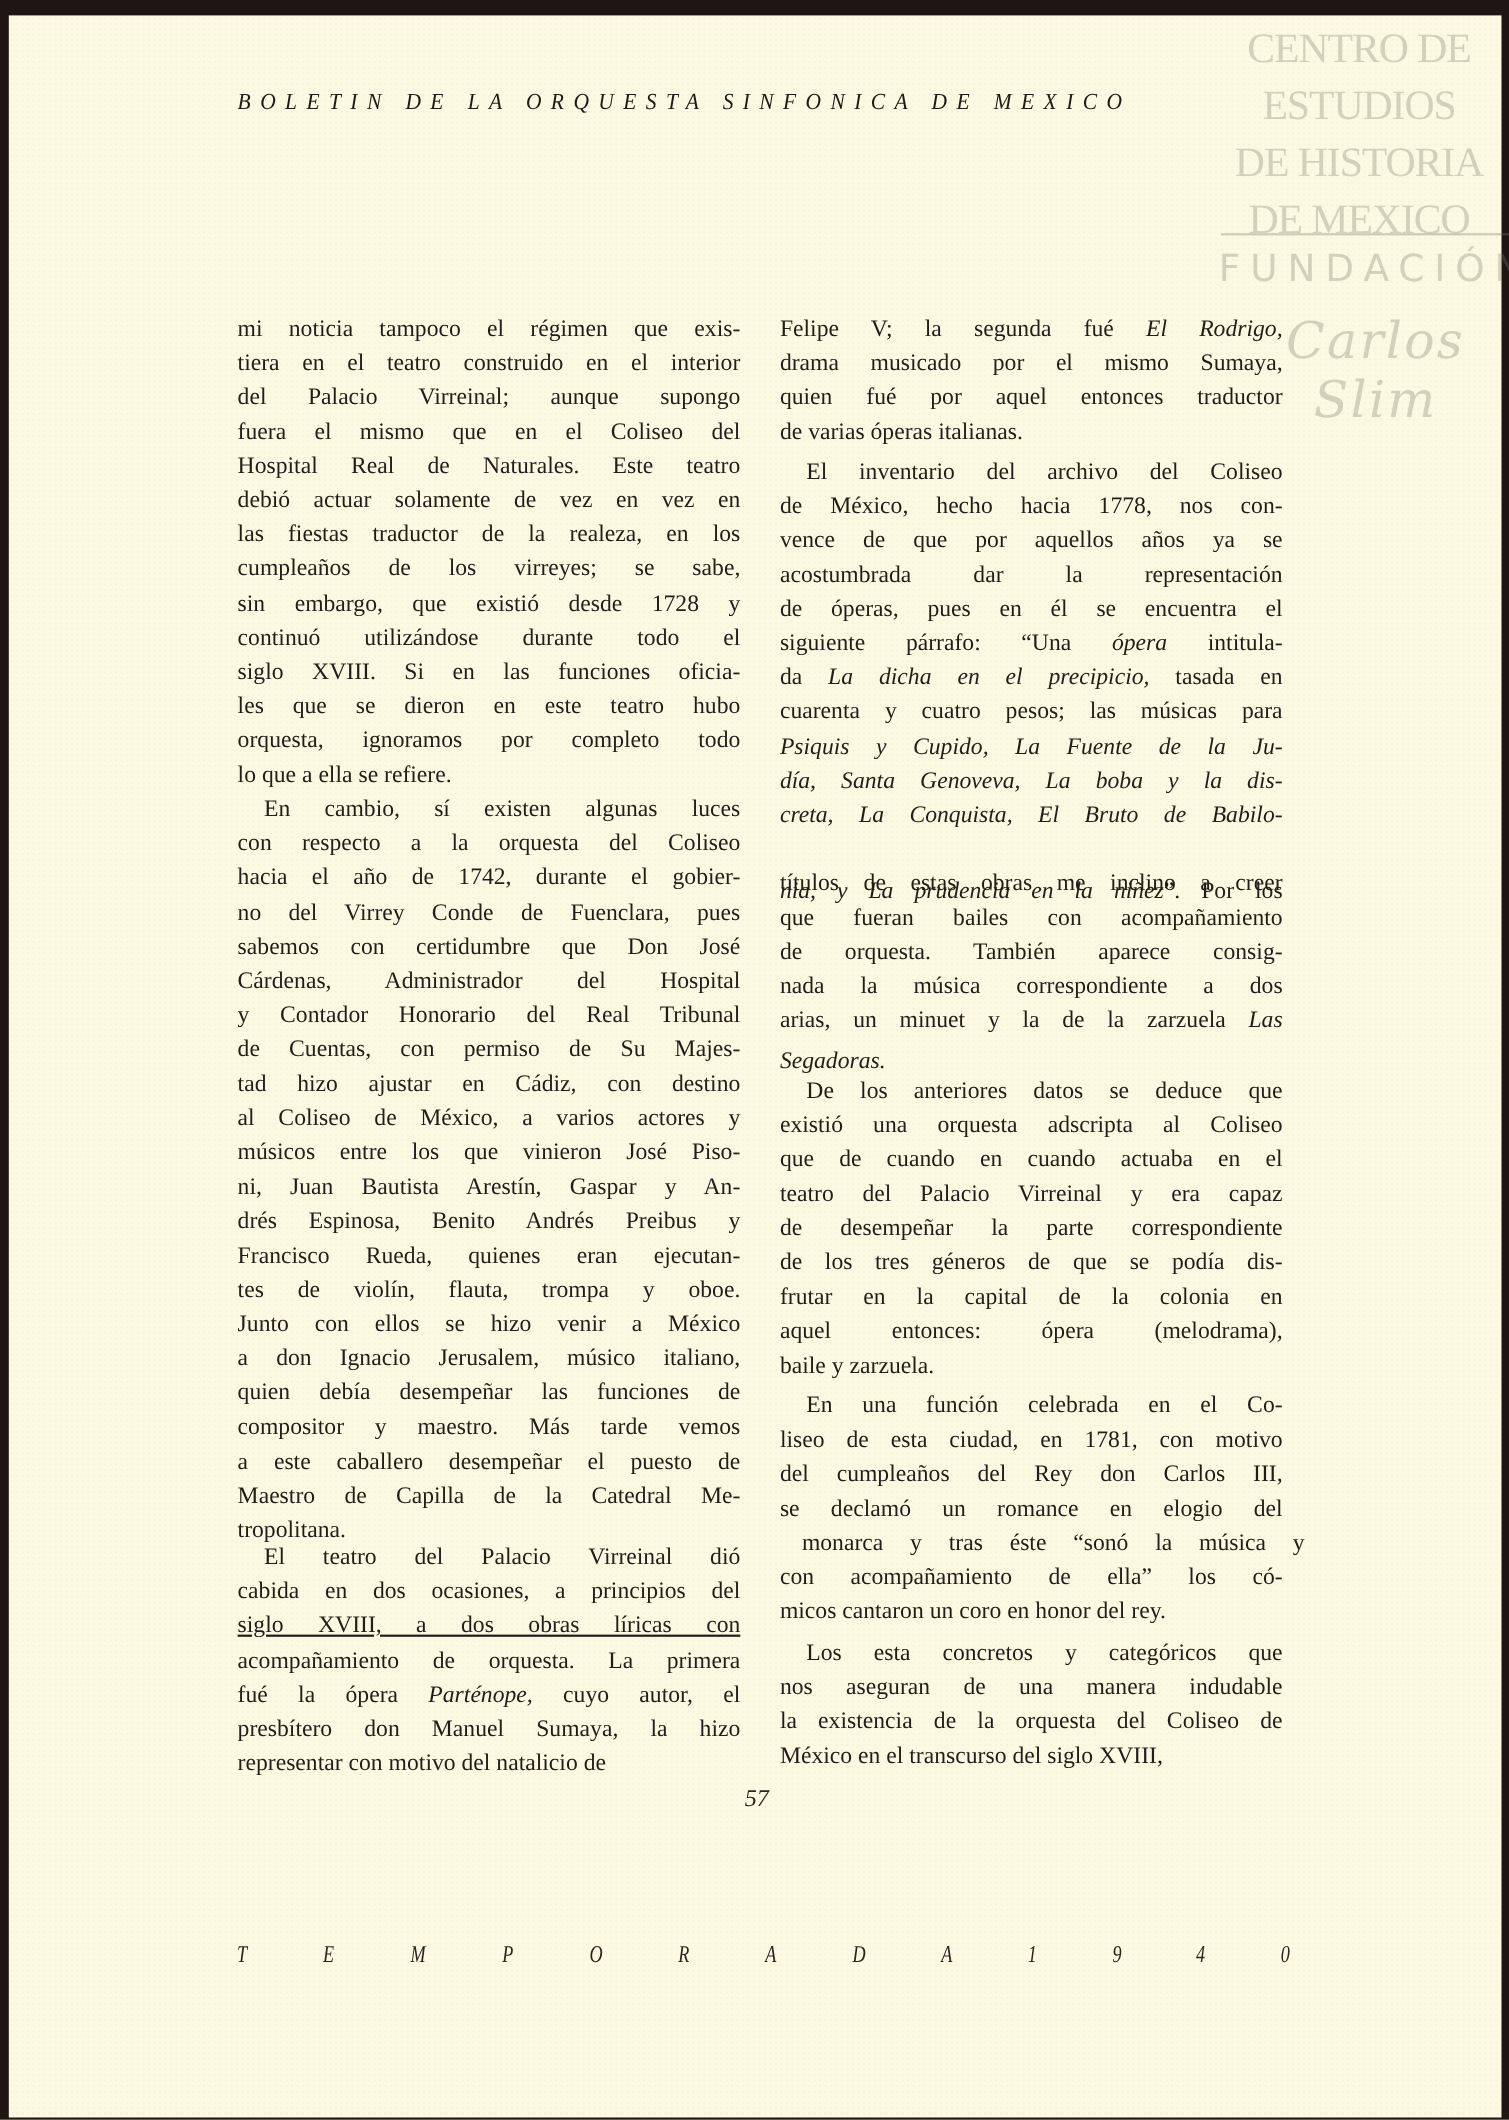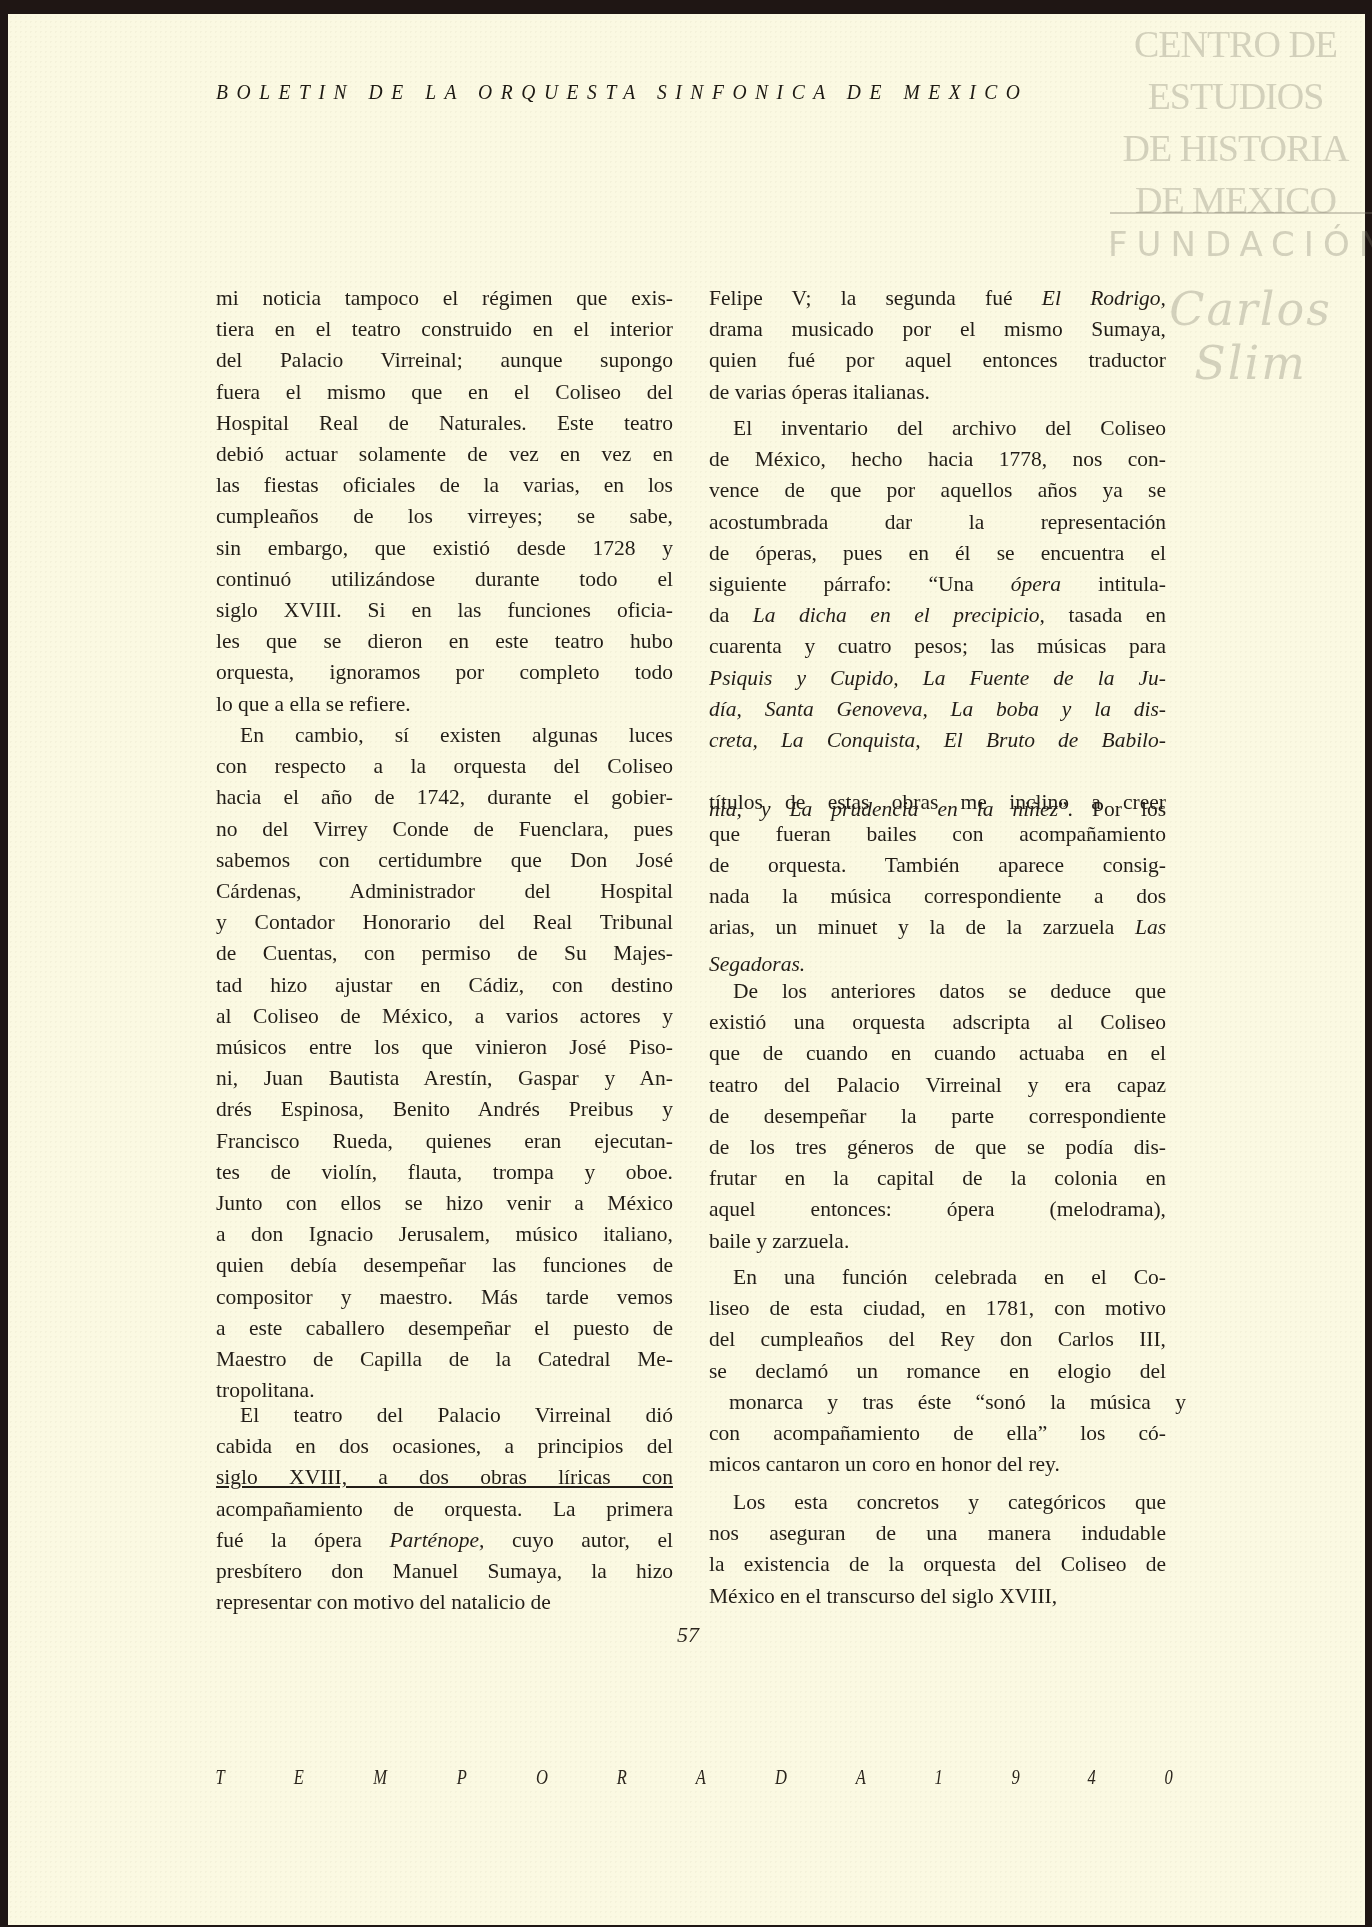--- a/index.html
+++ b/index.html
@@ -71,21 +71,21 @@
   <div class="running-head">BOLETIN DE LA ORQUESTA SINFONICA DE MEXICO</div>
 
   <div class="col left">
       <div>
         <div class="ln" style="top: 269px;">mi noticia tampoco el régimen que exis-</div>
         <div class="ln" style="top: 300.2px;">tiera en el teatro construido en el interior</div>
         <div class="ln" style="top: 331.4px;">del Palacio Virreinal; aunque supongo</div>
         <div class="ln" style="top: 362.6px;">fuera el mismo que en el Coliseo del</div>
         <div class="ln" style="top: 393.8px;">Hospital Real de Naturales. Este teatro</div>
         <div class="ln" style="top: 425px;">debió actuar solamente de vez en vez en</div>
-        <div class="ln" style="top: 456.2px;">las fiestas oficiales de la varias, en los</div>
+        <div class="ln" style="top: 456.2px;">las fiestas traductor de la realeza, en los</div>
         <div class="ln" style="top: 487.4px;">cumpleaños de los virreyes; se sabe,</div>
         <div class="ln" style="top: 518.6px;">sin embargo, que existió desde 1728 y</div>
         <div class="ln" style="top: 549.8px;">continuó utilizándose durante todo el</div>
         <div class="ln" style="top: 581px;">siglo XVIII. Si en las funciones oficia-</div>
         <div class="ln" style="top: 612.2px;">les que se dieron en este teatro hubo</div>
         <div class="ln" style="top: 643.4px;">orquesta, ignoramos por completo todo</div>
         <div class="ln last" style="top: 674.6px;">lo que a ella se refiere.</div>
       </div>
       <div>
         <div class="ln indent" style="top: 706px;">En cambio, sí existen algunas luces</div>

